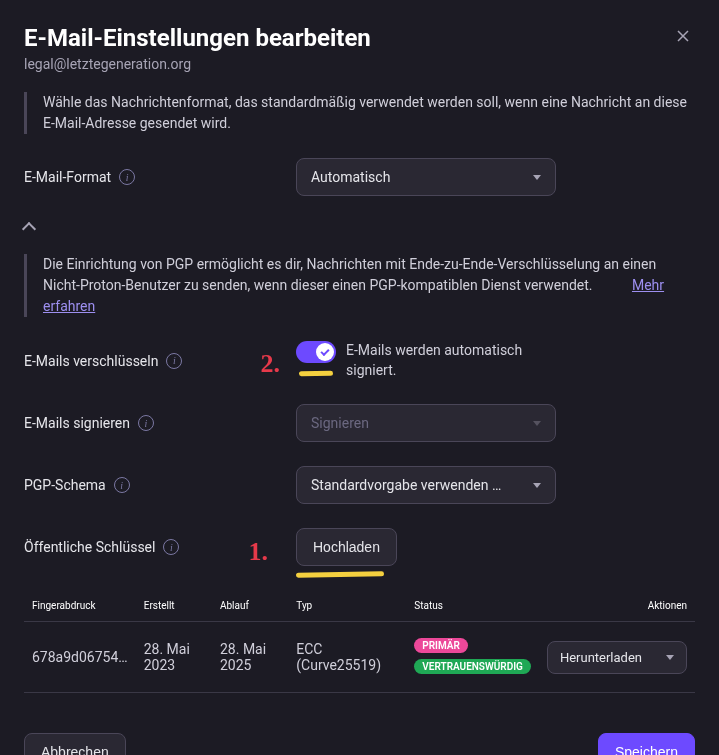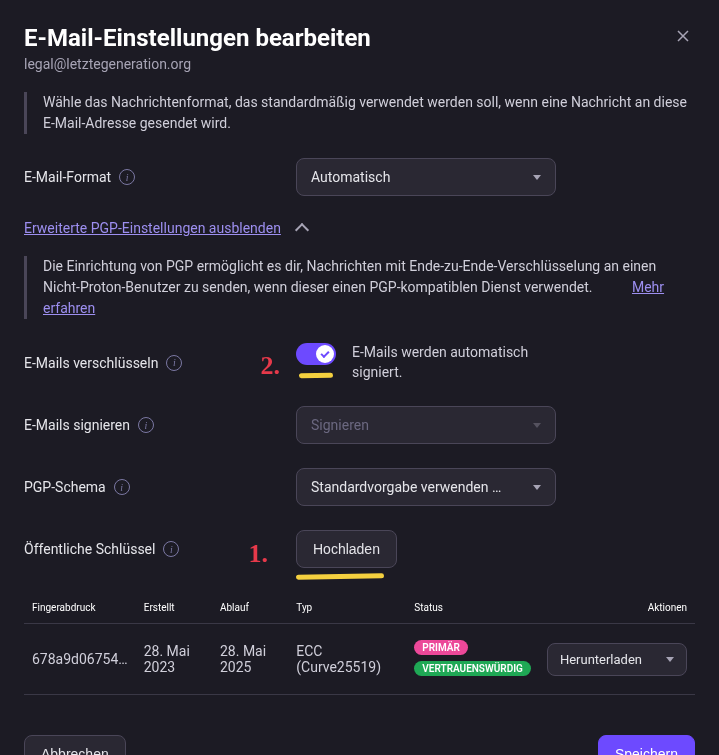--- a/index.html
+++ b/index.html
@@ -122,21 +122,21 @@
     width: 10px;
     height: 10px;
     border-left: 2px solid #a7a4b5;
     border-top: 2px solid #a7a4b5;
     transform: rotate(45deg);
     margin-top: 4px;
   }
   .toggle-row {
     display: flex;
     align-items: flex-start;
-    gap: 16px;
+    gap: 10px;
   }
   .toggle {
     width: 40px;
     height: 22px;
     background: #6d4aff;
     border-radius: 11px;
     position: relative;
     cursor: pointer;
     flex-shrink: 0;
   }
@@ -267,21 +267,20 @@
     </div>
     <div class="select-wrap">
       <div class="select">
         <span>Automatisch</span>
         <span class="caret"></span>
       </div>
     </div>
   </div>
 
   <div class="collapse-link">
-    <span>Erweiterte PGP-Einstellungen ausblenden</span>
     <span class="chevron-up"></span>
   </div>
 
   <div class="info-block">
     <span>Die Einrichtung von PGP ermöglicht es dir, Nachrichten mit Ende-zu-Ende-Verschlüsselung an einen Nicht-Proton-Benutzer zu senden, wenn dieser einen PGP-kompatiblen Dienst verwendet. </span><a>Mehr erfahren</a>
   </div>
 
   <div class="form-row" style="position:relative;">
     <div class="label-col">
       <span>E-Mails verschlüsseln</span>

